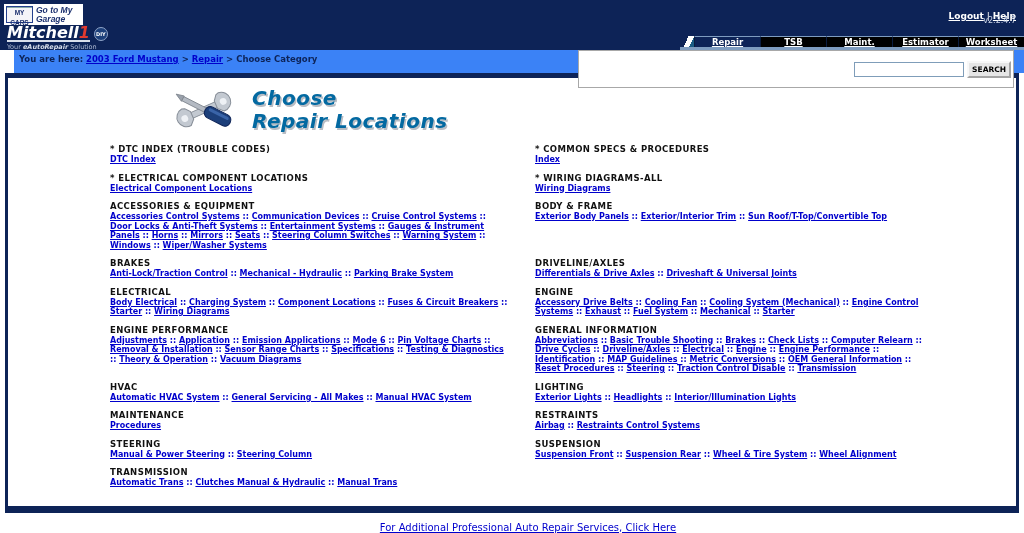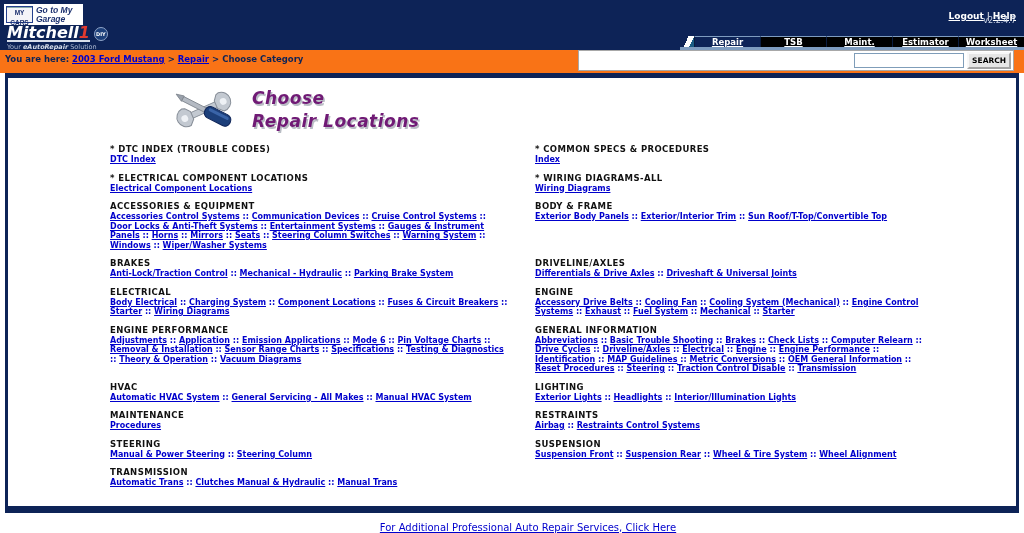--- a/index.html
+++ b/index.html
@@ -34,36 +34,36 @@
   .brand-tagline b { color:#d9dfeb; font-style:italic;margin-top:7px; }
   .tabbar { position:absolute; right:0; top:36px; height:14px; display:flex; align-items:stretch;
             border-bottom:3px solid #7e9cc0; }
   .diag { width:14px; background:linear-gradient(115deg, #0d2357 45%, #ffffff 45%, #ffffff 75%, #1a5c84 75%); }
   .tab { width:66px; background:#000000; border-left:1px solid #0a1c40; border-top:1px solid #7e9cc0;
          color:#fff; font-size:8.5px; font-weight:bold; text-decoration:underline;
          display:flex; align-items:center; justify-content:center; cursor:pointer; }
   .tab.active { background:#0d2357; }
 
   
-  .crumb-row { position:relative; height:23px; background:#f97316; flex:0 0 auto; }
+  .crumb-row { position:relative; height:23px; background:#3b82f6; flex:0 0 auto;margin-left:14px; }
   .breadcrumb { position:absolute; left:5px; top:4px; font-size:8.5px; font-weight:bold; color:#0d2357; }
   .breadcrumb a { color:#0000cc; text-decoration:underline; cursor:pointer; }
   .bc-sep { color:#0d2357; margin:0 3px; }
-  .search-box { position:absolute; right:10px; top:0px; width:436px; height:21px; background:#fff;
+  .search-box { position:absolute; right:10px; top:0px; width:436px; height:38px; background:#fff;
                 border:1px solid #a8a8a8; display:flex; align-items:center; justify-content:flex-end;
                 gap:3px; padding:0 2px; }
   .search-box input { width:110px; height:15px; border:1px solid #7f9db9; font-size:9px; padding:0 2px; }
   .btn-search { font-family:"DejaVu Sans",sans-serif; font-size:7.5px; font-weight:bold; color:#000;
                 background:#e6e6e6; border:2px outset #f8f8f8; padding:2px 3px; cursor:pointer; }
 
   
   .panel { margin:0 5px; background:#fff; border:solid #0d2357; border-width:5px 3px 7px 3px; flex:0 0 auto; }
   .title-block { display:flex; align-items:center; margin:8px 0 6px 162px; }
-  .title-text { margin-left:14px; font-size:17px; font-weight:bold; font-style:italic;
-                color:#701a75; line-height:23px; letter-spacing:0.5px;
+  .title-text { margin-left:14px; font-size:20px; font-weight:bold; font-style:italic;
+                color:#0369a1; line-height:23px; letter-spacing:0.5px;
                 text-shadow:1.5px 1.5px 0 #b9bdc4; }
   .cats { padding:4px 56px 10px 102px; }
   .cat-row { display:flex; }
   .cat-cell { width:50%; padding-right:26px; }
   .section { margin-bottom:8px; }
   .cat-heading { font-size:8.5px; font-weight:bold; color:#111; letter-spacing:0.4px; line-height:11px; }
   .cat-links { font-size:8px; font-weight:bold; line-height:9.5px; }
   .cat-links a { color:#0000cc; text-decoration:underline; cursor:pointer; }
   .cat-links .sep { color:#0000cc; text-decoration:none; }
 

